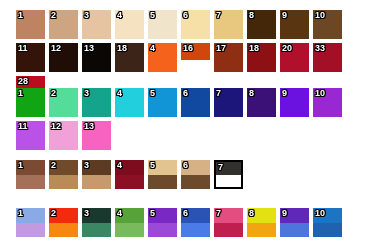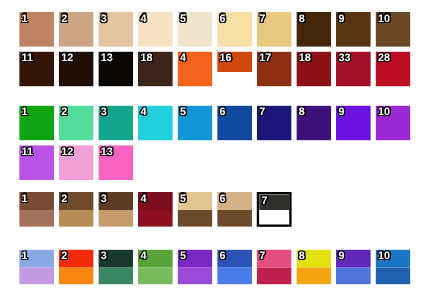--- a/index.html
+++ b/index.html
@@ -149,20 +149,24 @@
         </div>
         <div class="swatch" style="width: 29px; height: 29px;">
           <div class="swatch-solid" style="background: rgb(142, 47, 19);"></div>
           <span class="swatch-label">17</span>
         </div>
         <div class="swatch" style="width: 29px; height: 29px;">
           <div class="swatch-solid" style="background: rgb(141, 17, 20);"></div>
           <span class="swatch-label">18</span>
         </div>
         <div class="swatch" style="width: 29px; height: 29px;">
+          <div class="swatch-solid" style="background: rgb(176, 16, 43);"></div>
+          <span class="swatch-label">20</span>
+        </div>
+        <div class="swatch" style="width: 29px; height: 29px;">
           <div class="swatch-solid" style="background: rgb(163, 15, 38);"></div>
           <span class="swatch-label">33</span>
         </div>
         <div class="swatch" style="width: 29px; height: 29px;">
           <div class="swatch-solid" style="background: rgb(187, 12, 32);"></div>
           <span class="swatch-label">28</span>
         </div>
       </div>
     </div>
     <div class="palette-group" style="top: 88px; left: 16px;">

